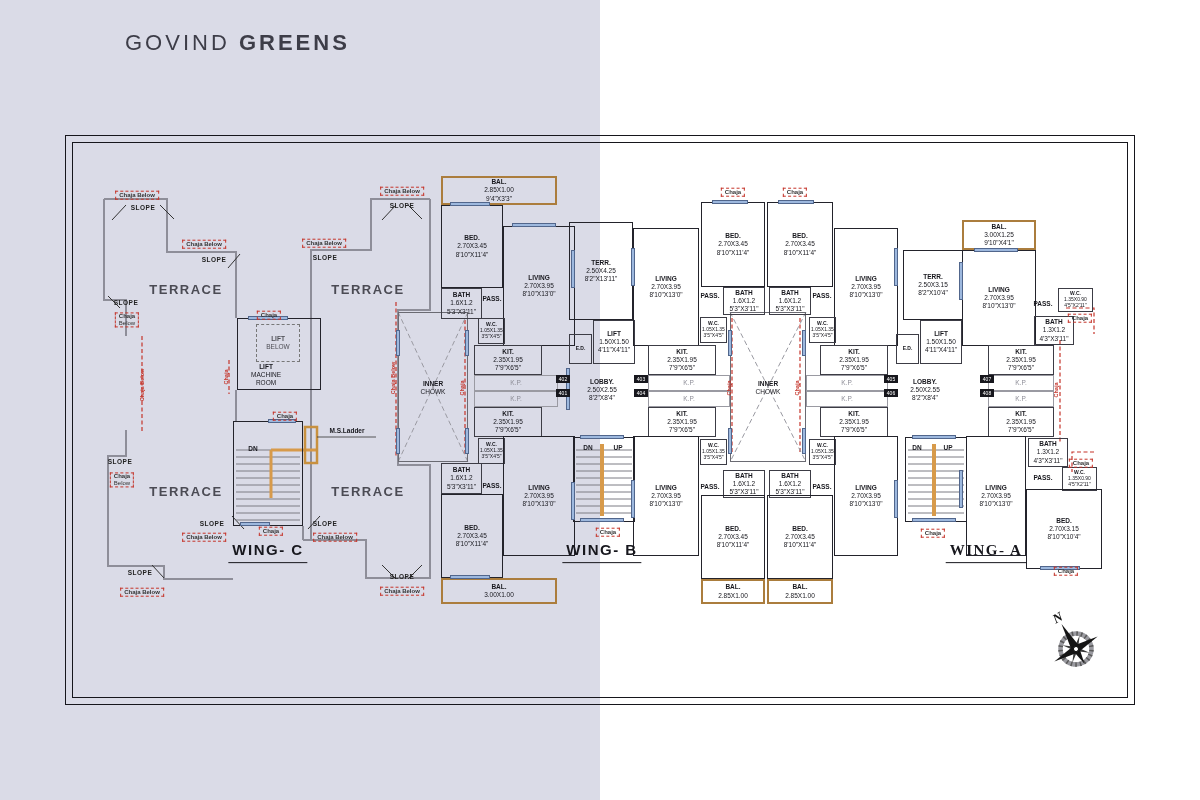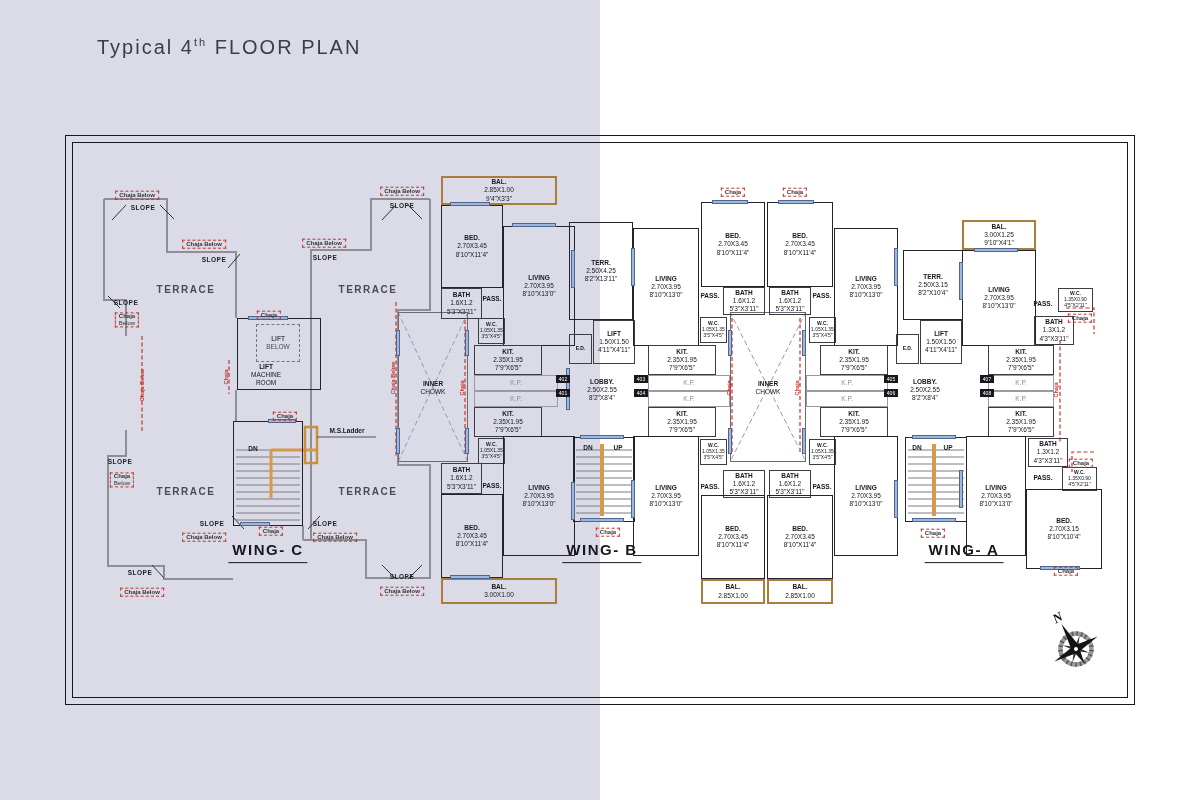--- a/index.html
+++ b/index.html
@@ -24,34 +24,34 @@
   .kp .l0{font-weight:400;}
   .tan{border:2.5px solid #ab7d3d;z-index:2;}
   .dash{border:1.1px dashed #777;color:#4e4e55;z-index:2;}
   .chowk{border:1px solid #6a6a72;z-index:1;}
   .tiny{font-size:5px;line-height:1.15;}
   .redbox{border:1.1px dashed #c5342a;color:#333;font-size:6px;padding:0 3px;line-height:1.1;z-index:4;}
   .redtext{color:#c5342a;font-size:5.5px;z-index:4;}
   .badge{background:#17171d;color:#fff;font-size:5px;line-height:1;z-index:4;}
   .badge .l0{font-weight:400;}
   .slope{font-size:6.5px;letter-spacing:.5px;color:#222;z-index:3;}
-  .terrace{font-size:10px;letter-spacing:1.5px;color:#4b4b54;z-index:3;}
+  .terrace{font-size:13px;letter-spacing:1.5px;color:#4b4b54;z-index:3;}
   .lbl{z-index:3;}
   .wing{font-size:15px;font-weight:700;letter-spacing:1.5px;border-bottom:1.7px solid #17171d;padding:0 4px 2px;z-index:3;}
   .win{background:#9db8de;border:.5px solid #51668c;z-index:3;}
   .north{font-family:"Liberation Serif",serif;font-style:italic;font-weight:700;font-size:13px;color:#111;z-index:4;}
 </style>
 </head>
 <body>
 
 <div class="bg-left"></div>
 <div class="bg-right"></div>
 
 <div class="title-block">
-  <div class="title-line2"><span>Typical 4</span><sup>th</sup><span> FLOOR PLAN</span></div>
+  <div class="title-line1"><span>GOVIND </span><b>GREENS</b></div>
 </div>
 
 <div class="plan-frame">
   <div class="plan-frame-inner"></div>
 </div>
 
 <svg id="linework" width="1200" height="800" viewBox="0 0 1200 800">
 
   <path d="M104,199 H167 V252 H236 V318 M104,199 V300 H126 V336 M126,430 V456 H108 V566 H164 V579 H233 M236,390 V421 M303,540 H311" fill="none" stroke="#8e8e99" stroke-width="2"></path>
   <path d="M430,199 H371 V250 H311 V540 H366 V578 H430 V465 H398 V310 H430 V199 M303,526 V540" fill="none" stroke="#8e8e99" stroke-width="2"></path>
@@ -441,21 +441,21 @@
     </div>
     <div class="pi terrace" style="left: 368px; top: 492px; transform: translate(-50%, -50%);">
       <div class="l0">TERRACE</div>
     </div>
     <div class="pi wing" style="left: 268px; top: 552px; transform: translate(-50%, -50%); justify-content: flex-end;">
       <div class="l0">WING- C</div>
     </div>
     <div class="pi wing" style="left: 602px; top: 552px; transform: translate(-50%, -50%);">
       <div class="l0">WING- B</div>
     </div>
-    <div class="pi wing" style="left: 964px; top: 552px; transform: translate(-50%, -50%);">
+    <div class="pi wing" style="left: 986px; top: 552px; transform: translate(-50%, -50%); font-family: Liberation Serif, serif;">
       <div class="l0">WING- A</div>
     </div>
     <div class="pi redbox" style="left: 137px; top: 195px; transform: translate(-50%, -50%);">
       <div class="l0">Chaja Below</div>
     </div>
     <div class="pi redbox" style="left: 204px; top: 244px; transform: translate(-50%, -50%);">
       <div class="l0">Chaja Below</div>
     </div>
     <div class="pi redbox" style="left: 127px; top: 320px; transform: translate(-50%, -50%);">
       <div class="l0">Chaja</div>

